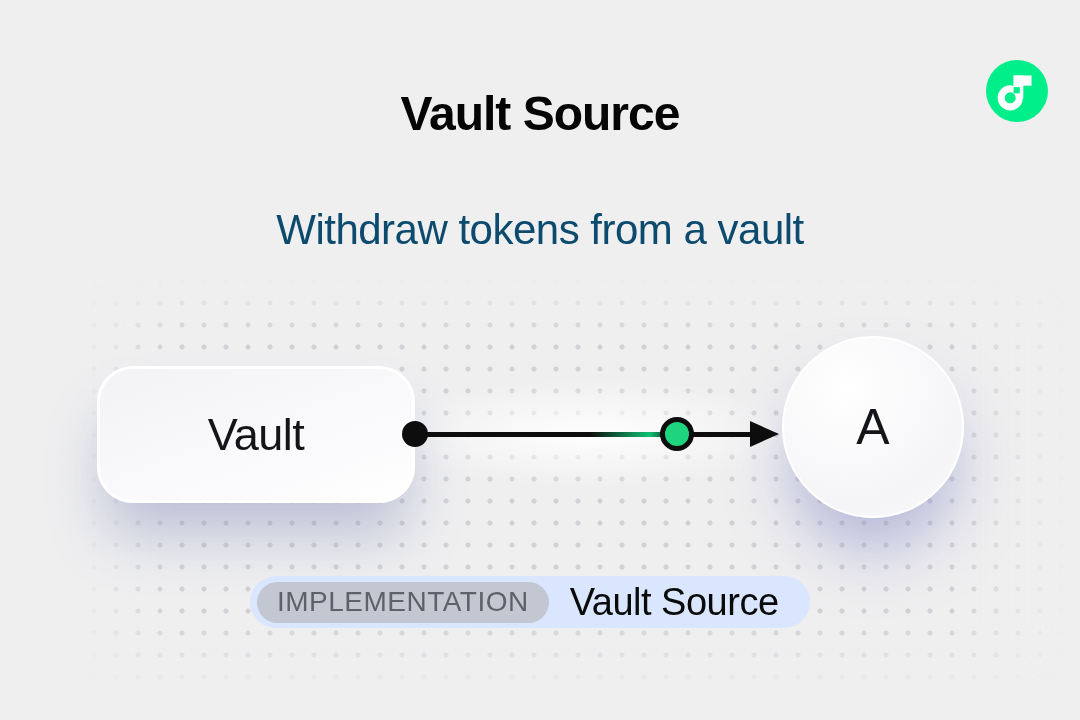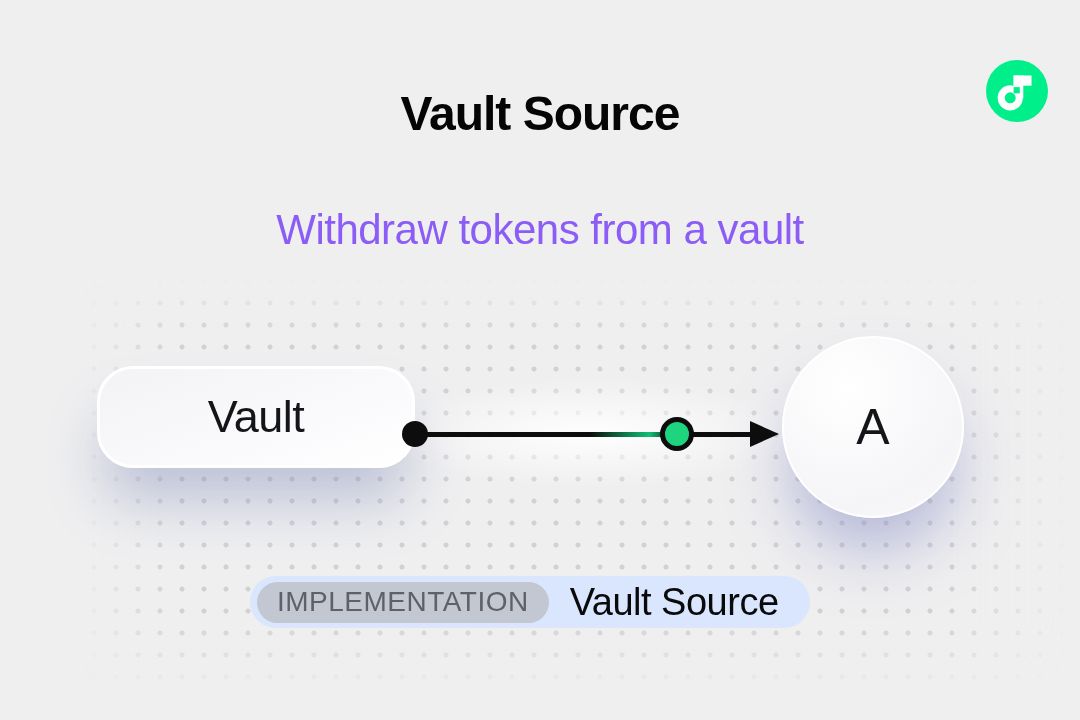--- a/index.html
+++ b/index.html
@@ -48,26 +48,26 @@
   .title{
     position:absolute;left:0;right:0;top:58px;margin:0;
     text-align:center;
     font-size:48px;font-weight:800;letter-spacing:-1px;
     color:#050505;z-index:3;
   }
   .subtitle{
     position:absolute;left:0;right:0;top:178px;
     text-align:center;
     font-size:42px;font-weight:400;letter-spacing:-.5px;
-    color:#8b5cf6;z-index:3;
+    color:#0c4a6e;z-index:3;
   }
 
   
   .vault-node{
-    position:absolute;left:97px;top:338px;width:318px;height:102px;
+    position:absolute;left:97px;top:338px;width:318px;height:137px;
     box-sizing:border-box;
     background:linear-gradient(160deg,#f3f3f6 0%,#fbfbfd 70%,#ffffff 100%);
     border:3px solid #ffffff;
     border-radius:36px;
     box-shadow:0 40px 55px -8px rgba(122,132,178,.42);
     display:flex;align-items:center;justify-content:center;
     font-size:45px;color:#141519;letter-spacing:-.5px;
     z-index:2;
   }
   .account-node{

